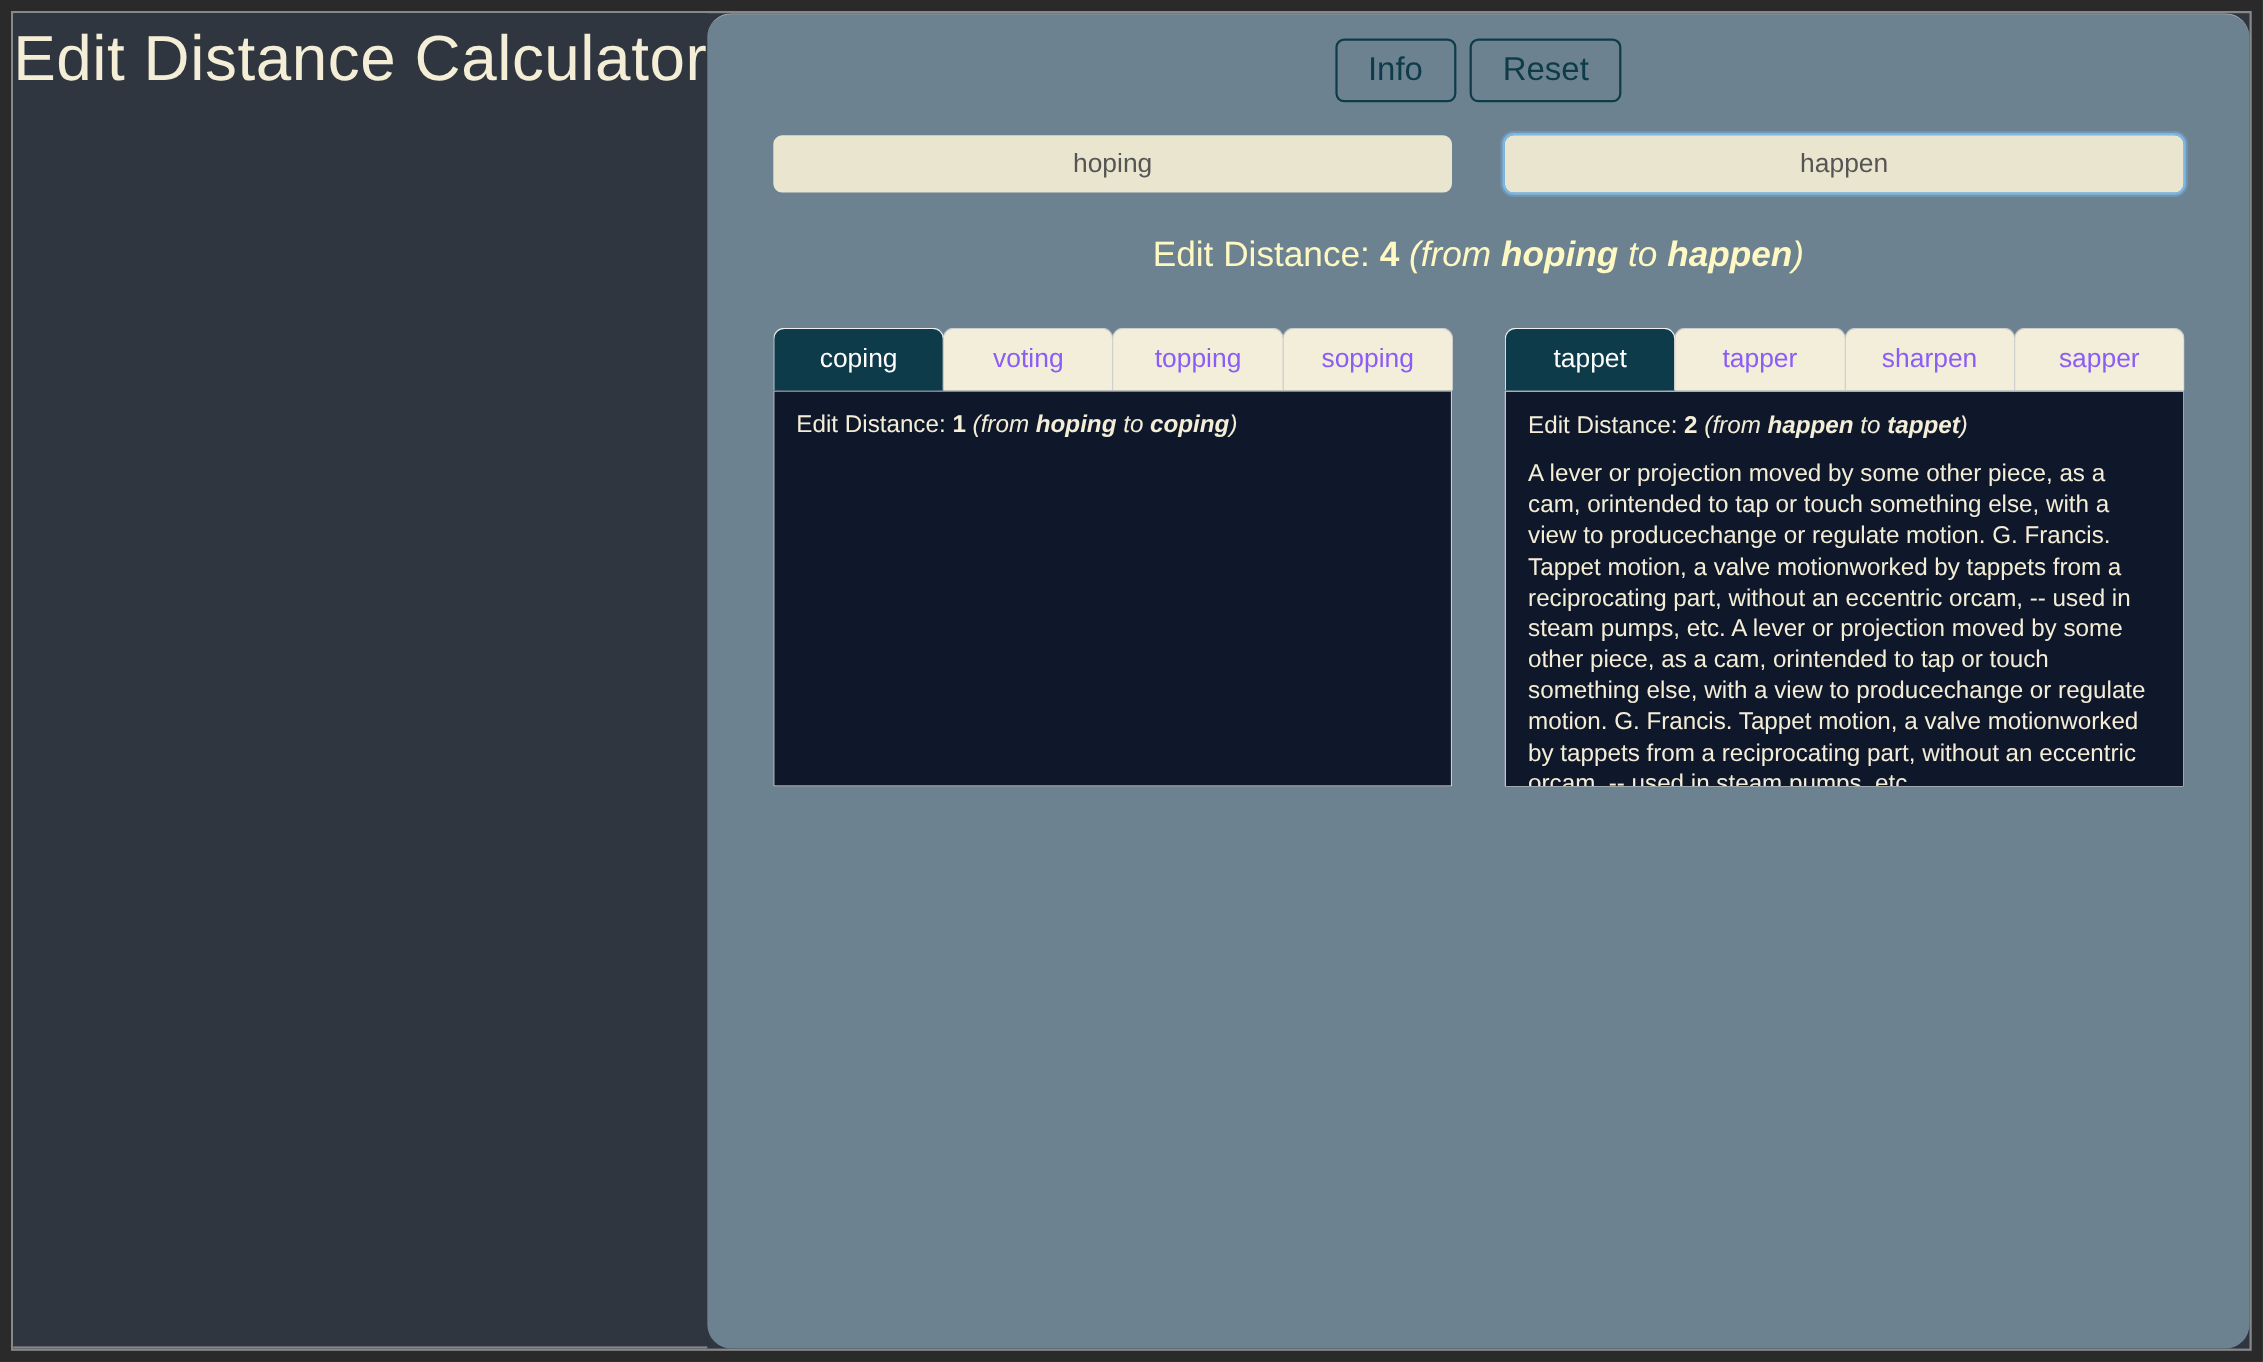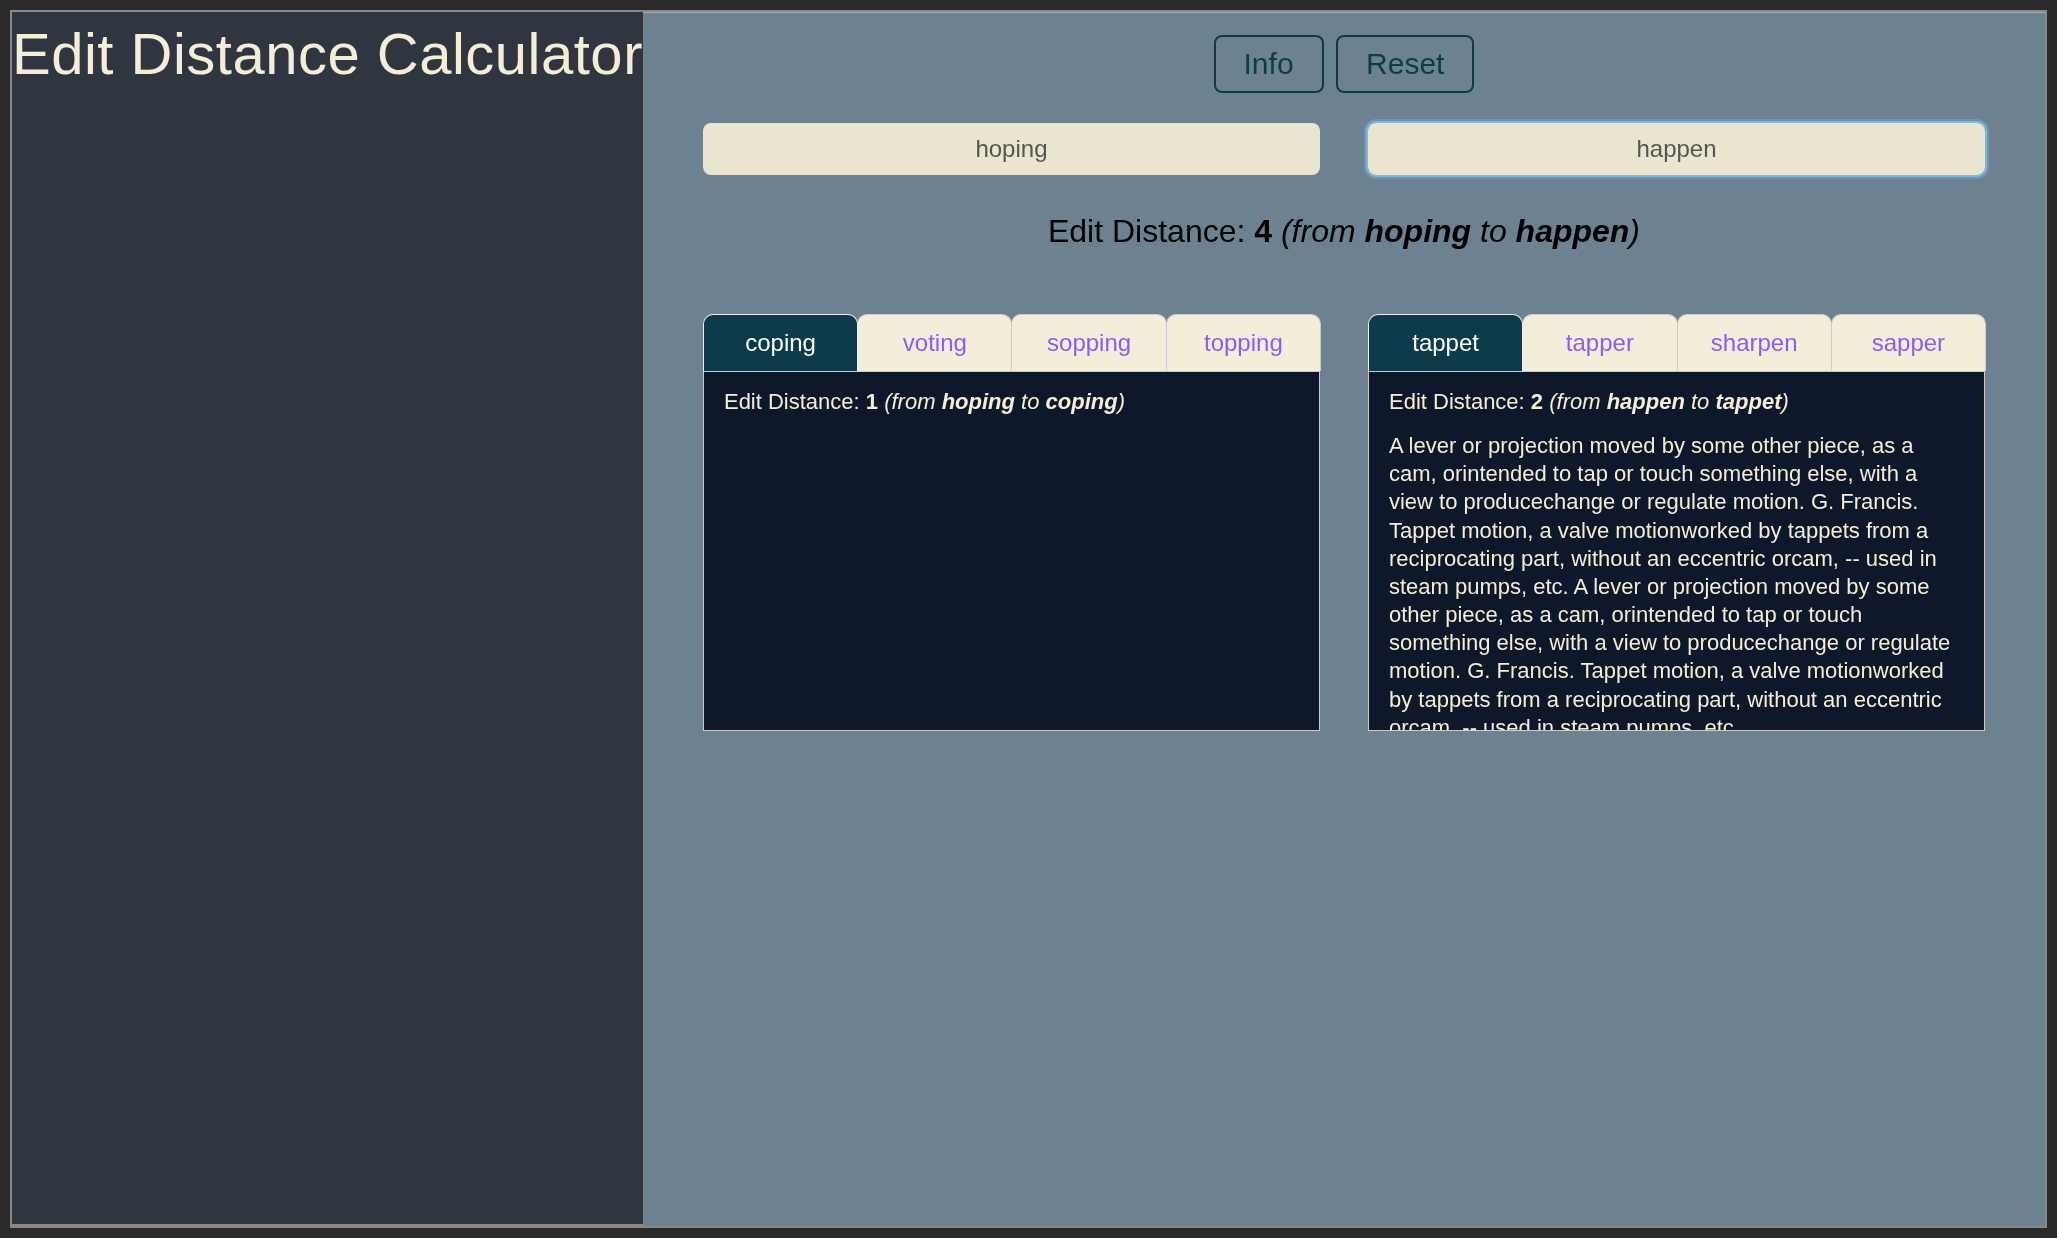--- a/index.html
+++ b/index.html
@@ -30,20 +30,21 @@
     color: #f4eed7;
     font-weight: 400;
     font-size: 58px;
     letter-spacing: 0.5px;
   }
   .body {
     background: #6d8291;
     flex: 1;
     border-top: 1px solid #aaa;
     padding: 22px 60px 60px 60px;
+    border-radius: 22px;
   }
   .buttons-row {
     text-align: center;
     margin-bottom: 30px;
   }
   .btn {
     display: inline-block;
     border: 2px solid #0d3b4a;
     border-radius: 8px;
     background: transparent;
@@ -70,23 +71,23 @@
     color: #555;
     font-family: inherit;
     padding: 0 12px;
   }
   .text-input.focused {
     outline: 2px solid #7ab8e6;
     box-shadow: 0 0 0 4px rgba(122,184,230,0.35);
   }
   .result-line {
     text-align: center;
-    color: #000000;
+    color: #fef9c3;
     font-size: 32px;
-    margin-bottom: 64px;
+    margin-bottom: 48px;
   }
   .result-line .label { font-weight: 400; }
   .result-line .value { font-weight: 700; }
   .result-line .paren { font-style: italic; }
   .result-line .word { font-style: italic; font-weight: 700; }
 
   .panels-row {
     display: flex;
     gap: 48px;
   }
@@ -171,22 +172,22 @@
       <div class="result-line">
         <span class="label">Edit Distance: </span><span class="value">4</span><span class="paren"> (</span><span class="paren">from </span><span class="word">hoping</span><span class="paren"> to </span><span class="word">happen</span><span class="paren">)</span>
       </div>
 
       <div class="panels-row">
 
         <div class="panel">
           <div class="tabs">
             <div class="tab active">coping</div>
             <div class="tab inactive">voting</div>
+            <div class="tab inactive">topping</div>
             <div class="tab inactive">sopping</div>
-            <div class="tab inactive">topping</div>
           </div>
           <div class="panel-body">
             <div class="ed-line">
               <span>Edit Distance: </span><span class="val">1</span><span class="paren"> (</span><span class="paren">from </span><span class="wd">hoping</span><span class="paren"> to </span><span class="wd">coping</span><span class="paren">)</span>
             </div>
           </div>
         </div>
 
         <div class="panel">
           <div class="tabs">

